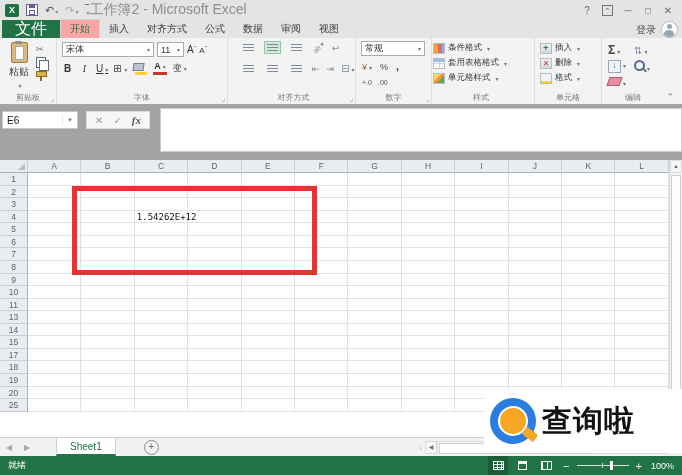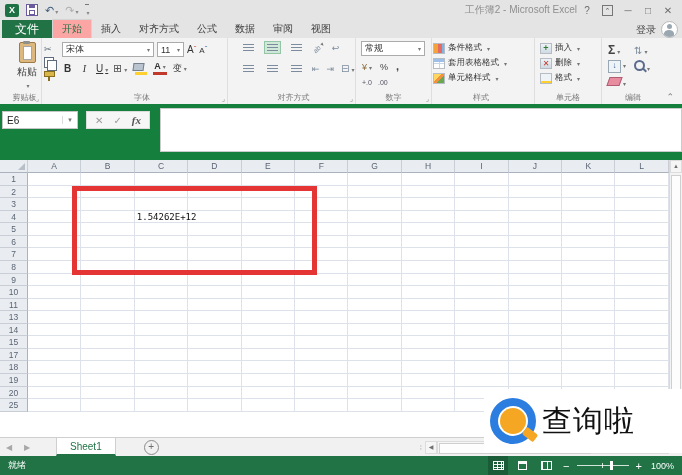--- a/index.html
+++ b/index.html
@@ -14,30 +14,30 @@
   .excel-logo{width:14px;height:13px;background:#1e7145;color:#fff;font-weight:bold;
               font-size:9px;display:flex;align-items:center;justify-content:center;border-radius:2px}
   .excel-logo:before{content:"X"}
   .i-save{width:10px;height:10px;border:1px solid #6a5a9e;background:#fff;position:relative;display:inline-block}
   .i-save:before{content:"";position:absolute;top:0;left:2px;right:2px;height:3px;background:#6a5a9e}
   .i-save:after{content:"";position:absolute;bottom:0;left:2px;width:4px;height:3px;border:1px solid #6a5a9e}
   .i-undo:before{content:"↶";font-size:11px;color:#3e5f7e}
   .i-undo:after,.i-redo:after,.i-qatdd:before{content:"▾";font-size:6px;color:#8a8a8a;margin-left:1px}
   .i-redo:before{content:"↷";font-size:11px;color:#b0b0b0}
   .i-qatdd{border-top:1px solid #777;padding-top:1px}
-  .wtitle{flex:1;text-align:right;color:#8f8f8f;font-size:10px}
+  .wtitle{flex:1;text-align:left;color:#8f8f8f;font-size:14px}
   .wctrls{display:flex;align-items:center;gap:0;padding-right:4px}
   .wctrls>span{width:20px;text-align:center;color:#6d6d6d;font-size:10px;cursor:default}
   .i-ribopt{width:9px!important;height:9px;border:1px solid #777;display:inline-flex;align-items:center;justify-content:center;margin:0 5px}
   .i-ribopt:before{content:"⌃";font-size:7px;color:#555;line-height:5px}
 
   
   .tabstrip{position:absolute;top:20px;left:0;right:0;height:18px;background:#e4e4e4;display:flex;align-items:flex-end}
   .filetab{background:#217346;color:#fff;height:18px;display:flex;align-items:center;
-           padding:0 13px;margin-left:2px;font-size:12px}
+           padding:0 13px;margin-left:2px;font-size:16px}
   .rtab{height:18px;display:flex;align-items:center;padding:0 9px;color:#3d3d3d;font-size:10px}
   .rtab.active{background:#fca5a5;color:#217346;border:1px solid #d4d4d4;border-bottom:none}
   .signin{position:absolute;right:4px;top:1px;display:flex;align-items:center;gap:5px;color:#444}
   .avatar{width:15px;height:15px;border-radius:50%;background:#fff;border:1px solid #b9b9b9;position:relative;overflow:hidden}
   .avatar:before{content:"";position:absolute;top:2px;left:4.5px;width:5px;height:5px;border-radius:50%;background:#9aa7b0}
   .avatar:after{content:"";position:absolute;top:8px;left:2px;width:10px;height:7px;border-radius:50% 50% 0 0;background:#9aa7b0}
 
   
   .ribbon{position:absolute;top:38px;left:0;right:0;height:66px;background:#f3f3f3;border-bottom:1px solid #cfcfcf}
   .rgroup{position:absolute;top:0;height:66px;border-right:1px solid #dedede;box-sizing:border-box}
@@ -117,21 +117,21 @@
   .i-sort:before{content:"⇅";font-size:10px;color:#7c8b9d}
   .ic-filldown{width:11px;height:11px;border:1px solid #9aa7b4;color:#2f5496;font-size:8px;text-align:center;line-height:10px;display:inline-block;background:#eef3f7}
   .ic-filldown:before{content:"↓"}
   .i-find{width:7px;height:7px;border:2px solid #5b6b8c;border-radius:50%;position:relative;display:inline-block}
   .i-find:after{content:"";position:absolute;width:5px;height:2px;background:#5b6b8c;transform:rotate(45deg);right:-4px;bottom:-2px}
   .ic-erase{width:11px;height:7px;background:#e88ca0;border:1px solid #b05c73;transform:skewX(-20deg);display:inline-block}
   .collapse{position:absolute;right:8px;bottom:2px;color:#777;font-size:9px}
   .collapse:before{content:"⌃"}
 
   
-  .fbar{position:absolute;top:104px;left:0;right:0;height:56px;background:#15803d;border-bottom:1px solid #d2d2d2}
+  .fbar{position:absolute;top:104px;left:0;right:0;height:56px;background:#a3a3a3;border-bottom:1px solid #d2d2d2}
   .namebox{position:absolute;left:2px;top:7px;width:76px;height:18px;background:#fff;border:1px solid #c6c6c6;
            display:flex;align-items:center;box-sizing:border-box}
   .namebox .nbtext{flex:1;padding-left:4px;font-size:10px;color:#222}
   .namebox .nbdd{width:14px;border-left:1px solid #dcdcdc;text-align:center;color:#777;font-size:7px}
   .fbtns{position:absolute;left:86px;top:7px;height:18px;display:flex;align-items:center;gap:10px;
          border:1px solid #dcdcdc;background:#f6f6f6;padding:0 8px;box-sizing:border-box}
   .fbx{color:#9a9a9a;font-size:10px}
   .fck{color:#9a9a9a;font-size:10px}
   .ffx{color:#555;font-style:italic;font-family:"Liberation Serif",serif;font-size:11px;font-weight:bold}
   .finput{position:absolute;left:160px;top:4px;right:0;height:44px;background:#fff;border:1px solid #cbcbcb;box-sizing:border-box;
@@ -196,21 +196,21 @@
   .zoomval{color:#fff;font-size:9px;padding:0 4px 0 2px}
 
   
   .wm{position:absolute;right:0;top:389px;width:198px;height:64px;background:#fff;z-index:7;
       display:flex;align-items:center;gap:6px;padding-left:6px;box-sizing:border-box}
   .wm-logo{width:30px;height:30px;border-radius:50%;border:8px solid #2b7de0;position:relative;flex:none}
   .wm-logo:before{content:"";position:absolute;inset:2px;background:#f5a623;border-radius:50%}
   .wm-logo:after{content:"";position:absolute;width:14px;height:9px;background:#f5a623;right:-9px;bottom:-3px;
                  transform:rotate(38deg);border-radius:2px}
   .wm-text{display:flex;flex-direction:column;line-height:1}
-  .wm-title{font-size:30px;font-weight:400;color:#111;letter-spacing:1px}
+  .wm-title{font-size:30px;font-weight:700;color:#111;letter-spacing:1px}
   .wm-url{font-size:14px;font-weight:700;color:#111;margin-top:1px}
 </style>
 </head>
 <body>
 
 <div class="titlebar">
   <div class="qat">
     <span class="excel-logo"></span>
     <span class="i-save"></span>
     <span class="i-undo"></span>
@@ -237,21 +237,21 @@
   <div class="rtab">审阅</div>
   <div class="rtab">视图</div>
   <div class="signin">
     <span>登录</span>
     <span class="avatar"></span>
   </div>
 </div>
 
 <div class="ribbon">
 
-  <div class="rgroup" style="left:8px;width:34px">
+  <div class="rgroup" style="left:0;width:57px">
     <div class="paste-btn dd">
       <span class="i-paste"></span><br>
       <span>粘贴</span>
     </div>
     <div class="clip-col">
       <span class="i-cut"></span>
       <span class="i-copy dd"></span>
       <span class="i-painter"></span>
     </div>
     <div class="glabel">剪贴板</div>

